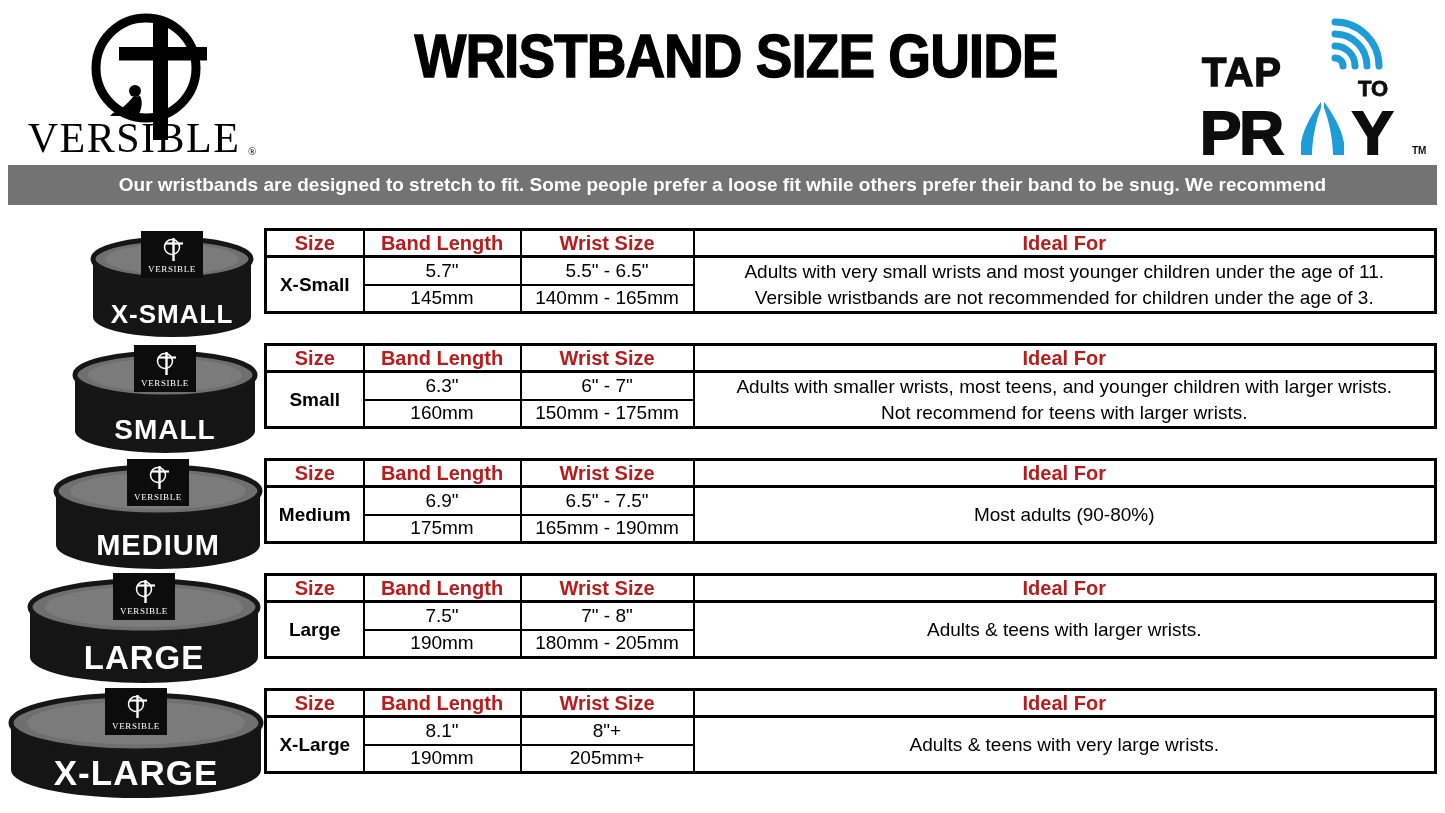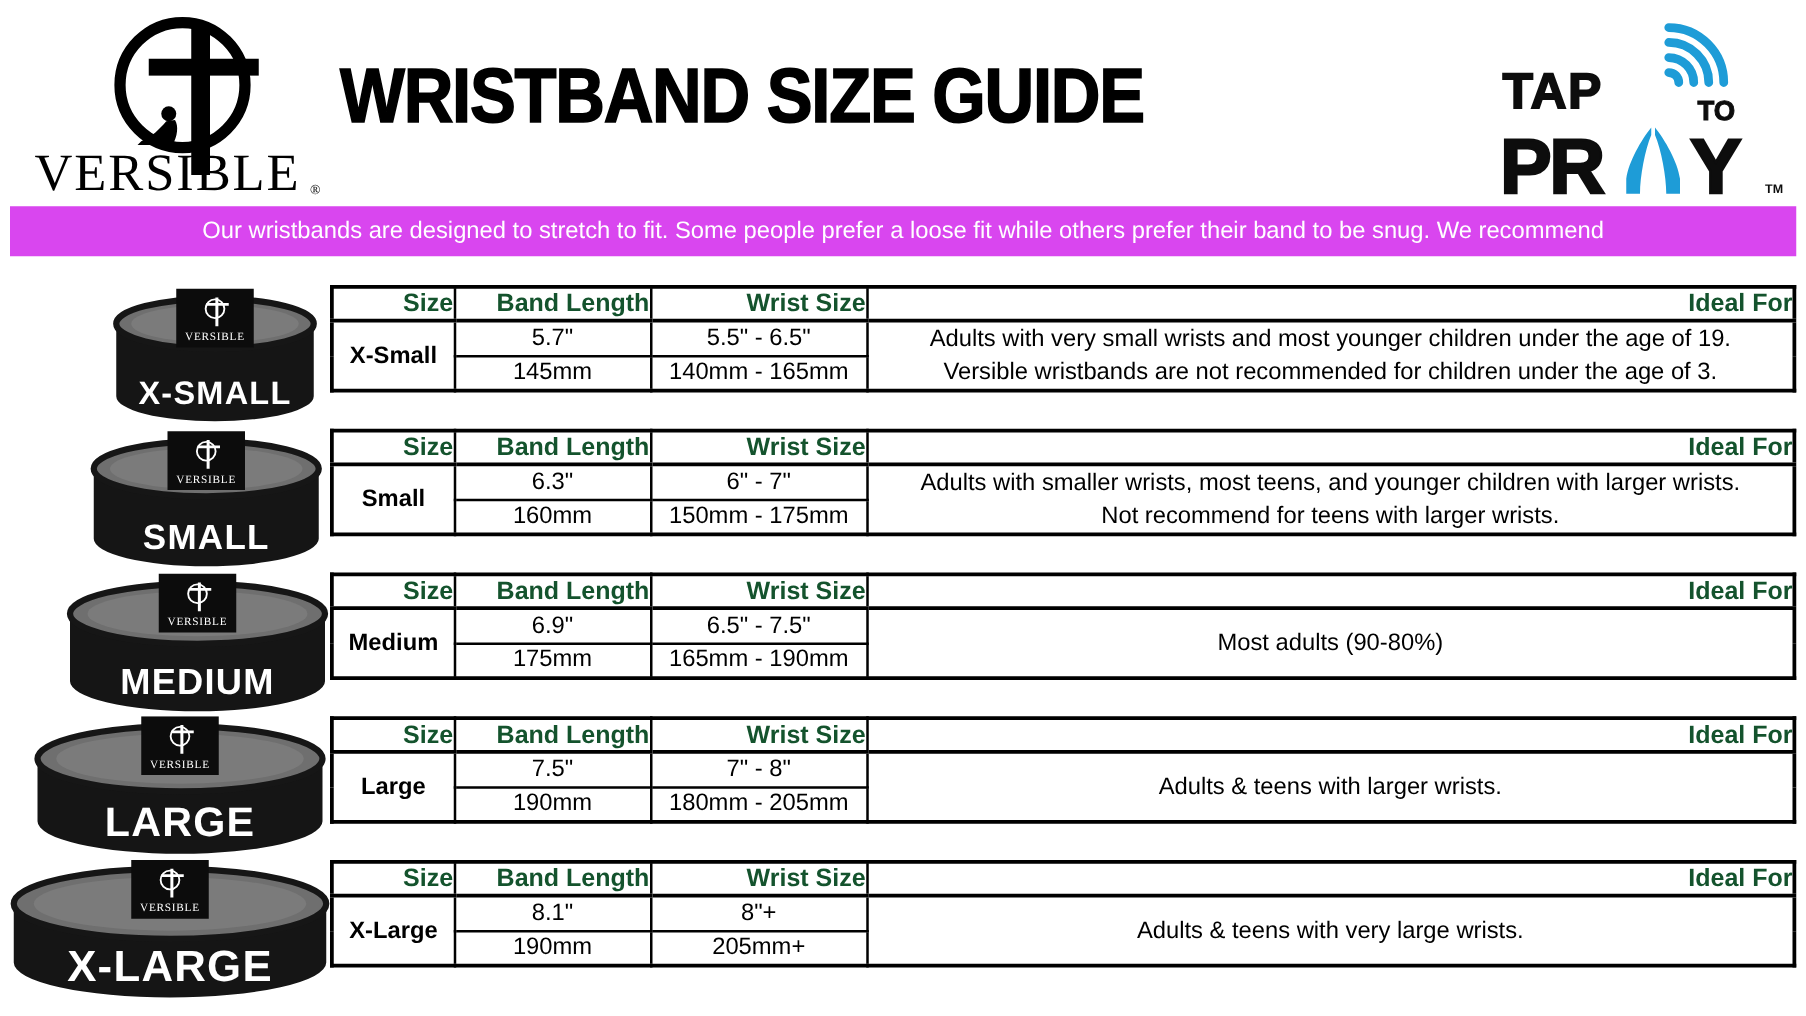--- a/index.html
+++ b/index.html
@@ -2,43 +2,43 @@
 <html><head>
 <meta charset="utf-8">
 <style>
   * { margin:0; padding:0; box-sizing:border-box; }
   body { background:#fff; font-family:"Liberation Sans", sans-serif; }
   .page { width:1445px; height:813px; background:#fff; overflow:hidden; position:relative; }
 
   
   .header { height:162px; display:flex; align-items:flex-start; }
   .logo-left { width:272px; flex:none; padding-left:14px; padding-top:6px; }
-  .title-wrap { flex:1; display:flex; align-items:center; padding-top:44px; }
+  .title-wrap { flex:1; display:flex; justify-content:center; align-items:center; padding-top:24px; }
   .page-title {
     font-size:55px; font-weight:bold; color:#000; letter-spacing:-1px;
     transform:scaleY(1.12); white-space:nowrap;
     -webkit-text-stroke:1.2px #000;
   }
   .logo-right { width:245px; flex:none; padding-right:8px; padding-top:6px;text-decoration:underline; }
 
   
   .banner {
-    margin:3px 8px 0 8px; background:#d946ef; color:#fff; text-align:center;
-    font-weight:normal; font-size:19px; line-height:1.32; padding:7px 10px 8px 10px;
+    margin:3px 8px 0 8px; background:#737373; color:#fff; text-align:center;
+    font-weight:bold; font-size:19px; line-height:1.32; padding:7px 10px 8px 10px;
   }
 
   
   .sections { margin-top:23px; }
   .size-section { height:115px; display:flex; align-items:flex-start; }
   .band-col { width:264px; flex:none; }
   .table-col { flex:1; padding-right:8px; }
 
   table.size-table { width:100%; border-collapse:collapse; table-layout:fixed; border:3px solid #000; }
   table.size-table th {
-    height:27px; font-size:20px; font-weight:bold; color:#14532d; text-align:right;
+    height:27px; font-size:20px; font-weight:bold; color:#b91c1c; text-align:center;
     border:2px solid #000; border-bottom:3px solid #000; padding:0;
   }
   table.size-table td {
     height:28px; font-size:19px; color:#000; text-align:center; vertical-align:middle;
     border:2px solid #000; padding:0 4px;
   }
   td.c-mm { border-top:1.5px solid #000; }
   td.c-size { font-weight:bold; font-size:20px; }
   td.c-ideal { font-size:18.5px; line-height:1.35; white-space:pre-line; }
 
@@ -129,21 +129,21 @@
               <tr>
             <th>Size</th>
             <th>Band Length</th>
             <th>Wrist Size</th>
             <th>Ideal For</th>
           </tr>
           <tr>
             <td rowspan="2" class="c-size">X-Small</td>
             <td class="c-in">5.7"</td>
             <td class="c-in">5.5" - 6.5"</td>
-            <td rowspan="2" class="c-ideal">Adults with very small wrists and most younger children under the age of 19.
+            <td rowspan="2" class="c-ideal">Adults with very small wrists and most younger children under the age of 11.
 Versible wristbands are not recommended for children under the age of 3.</td>
           </tr>
           <tr>
             <td class="c-mm">145mm</td>
             <td class="c-mm">140mm - 165mm</td>
           </tr>
         </tbody>
           </table>
       </div>
     </div>

